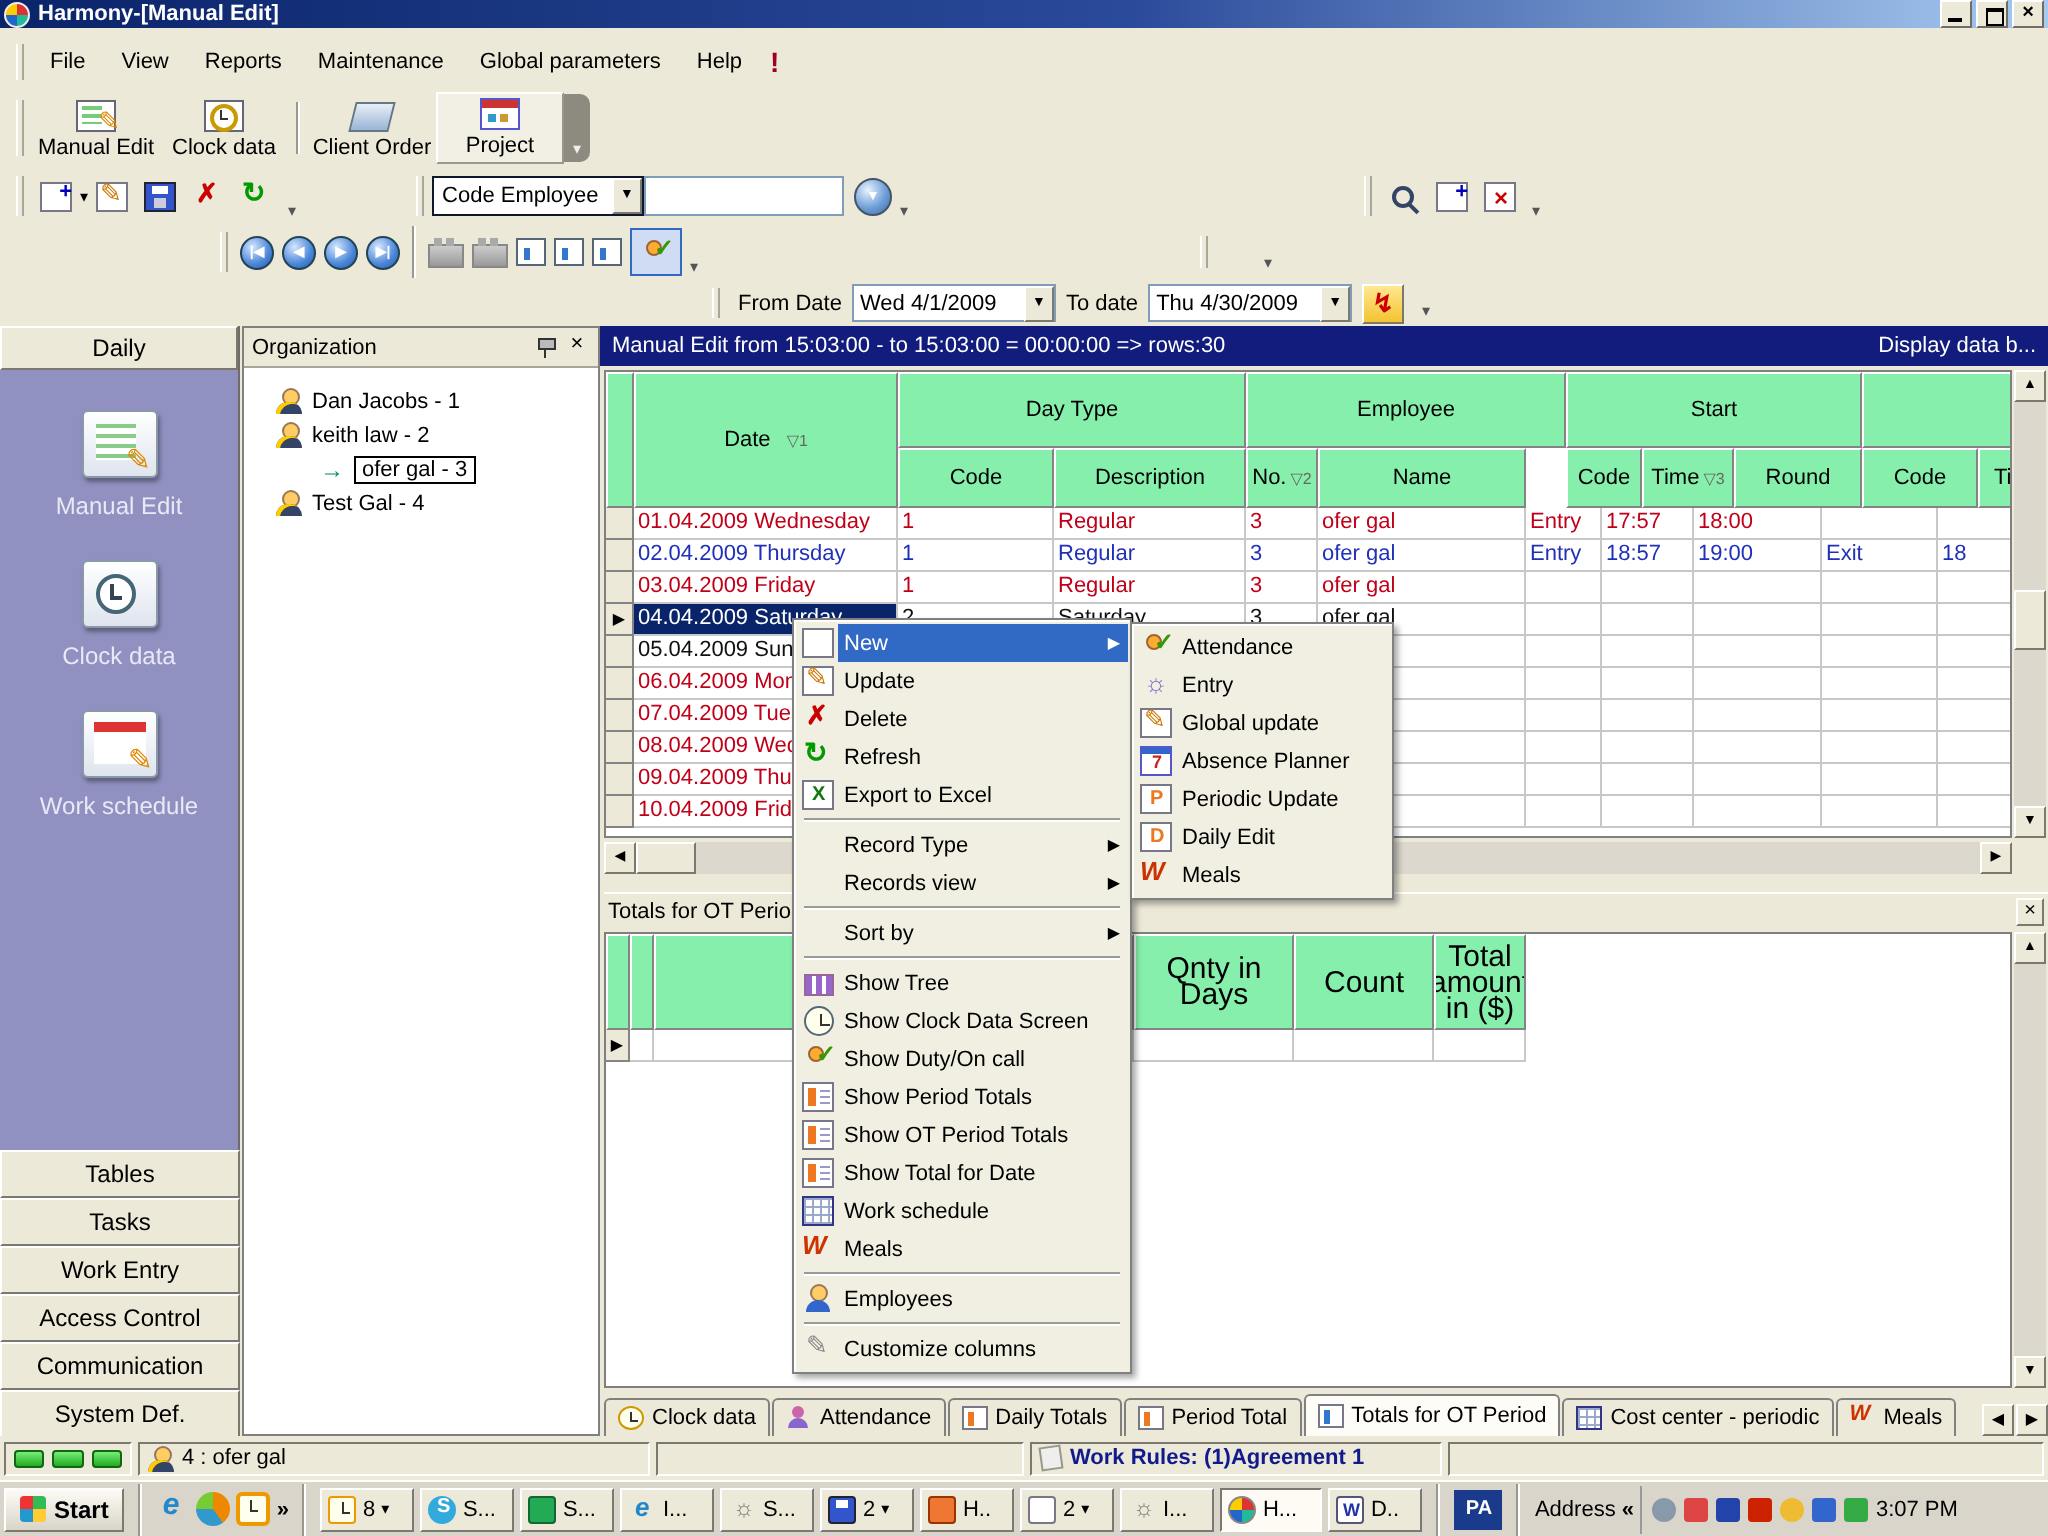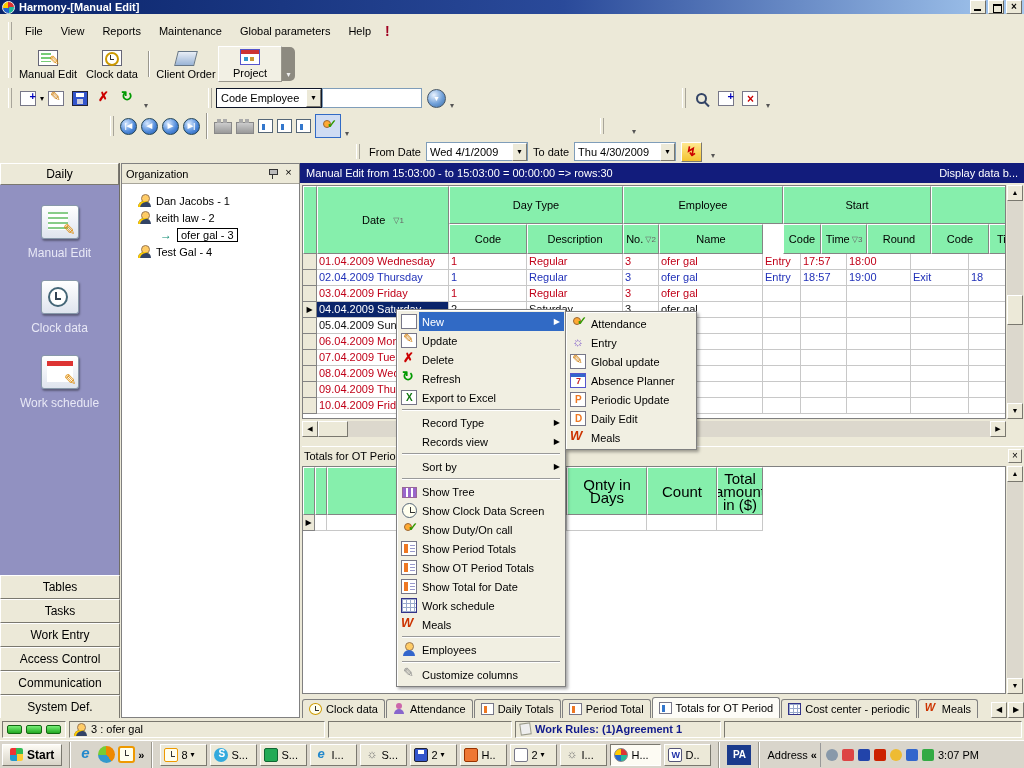--- a/index.html
+++ b/index.html
@@ -656,21 +656,21 @@
   </div>
 
   <div class="abs status">
     <div class="ssec" style="width:64px">
       <span class="led"></span>
       <span class="led"></span>
       <span class="led"></span>
     </div>
     <div class="ssec" style="width:256px">
       <span class="eico"></span>
-      <span>3 : ofer gal</span>
+      <span>4 : ofer gal</span>
     </div>
     <div class="ssec" style="width:184px"></div>
     <div class="ssec" style="width:206px">
       <span class="sico-doc"></span>
       <span class="wrtext">Work Rules: (1)Agreement 1</span>
     </div>
     <div class="ssec" style="flex:1"></div>
   </div>
 
   <div class="abs task">

